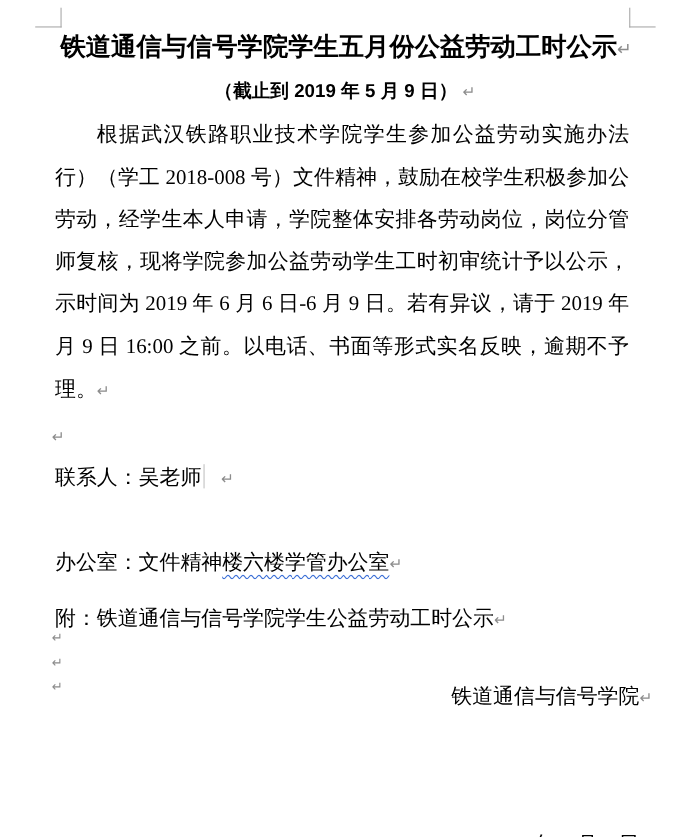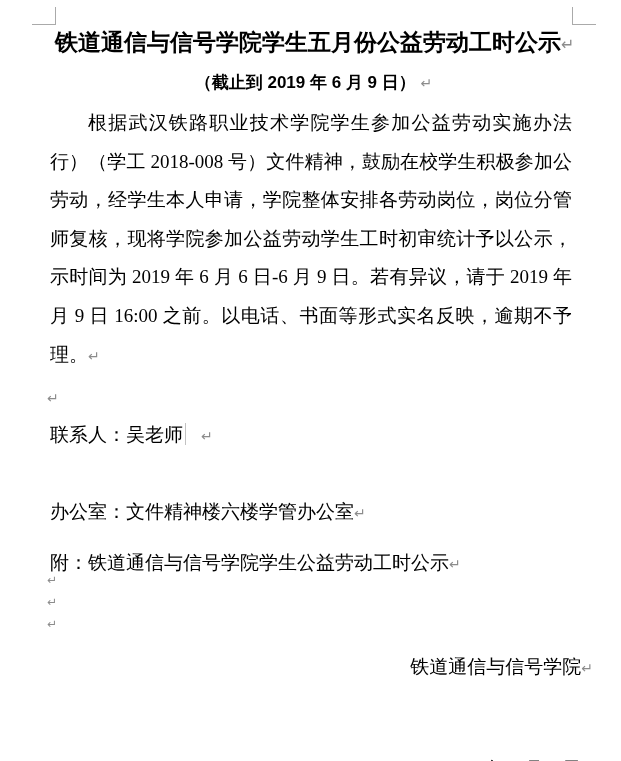--- a/index.html
+++ b/index.html
@@ -50,20 +50,21 @@
     position: absolute; left: 50px;
     font-size: 19px; line-height: 26px; white-space: nowrap;
   }
   .empty-line { left: 47px; }
   .caret {
     display: inline-block; width: 1px; height: 22px;
     background: #c2c2c2; vertical-align: -4px; margin-left: 2px;
   }
   .sp-gap { display: inline-block; width: 15px; }
   .wavy {
+    text-decoration: underline;
     text-decoration-style: wavy;
     text-decoration-color: #3b6fd6;
     text-decoration-thickness: 1px;
     text-underline-offset: 5px;
   }
   .small-pilcrows {
     position: absolute; left: 47px; top: 569px;
     font-size: 12px; line-height: 22px;
   }
   .small-pilcrows .pilcrow { font-size: 12px; display: block; }
@@ -75,21 +76,21 @@
 </head>
 <body>
 
 <div class="page">
 
   <div class="corner corner-tl"></div>
   <div class="corner corner-tr"></div>
 
   <div class="doc-title"><span>铁道通信与信号学院学生五月份公益劳动工时公示</span><span class="pilcrow title-pilcrow">↵</span></div>
 
-  <div class="doc-subtitle"><span>（截止到 2019 年 6 月 9 日）</span> <span class="pilcrow">↵</span></div>
+  <div class="doc-subtitle"><span>（截止到 2019 年 5 月 9 日）</span> <span class="pilcrow">↵</span></div>
 
   <div class="body-par">
     <div class="body-line first">根据武汉铁路职业技术学院学生参加公益劳动实施办法（试</div>
     <div class="body-line">行）（学工 2018-008 号）文件精神，鼓励在校学生积极参加公益</div>
     <div class="body-line">劳动，经学生本人申请，学院整体安排各劳动岗位，岗位分管老</div>
     <div class="body-line">师复核，现将学院参加公益劳动学生工时初审统计予以公示，公</div>
     <div class="body-line">示时间为 2019 年 6 月 6 日-6 月 9 日。若有异议，请于 2019 年 6</div>
     <div class="body-line">月 9 日 16:00 之前。以电话、书面等形式实名反映，逾期不予受</div>
     <div class="body-line last"><span>理。</span><span class="pilcrow">↵</span></div>
   </div>
@@ -102,18 +103,18 @@
   <div class="line" style="top: 499px;"><span>办公室：文件精神</span><span class="wavy">楼六楼学管办公室</span><span class="pilcrow">↵</span></div>
 
   <div class="line" style="top: 538px; margin-top: 12px;"><span>附：铁道通信与信号学院学生公益劳动工时公示</span><span class="pilcrow">↵</span></div>
 
   <div class="small-pilcrows">
     <span class="pilcrow">↵</span>
     <span class="pilcrow">↵</span>
     <span class="pilcrow">↵</span>
   </div>
 
-  <div class="sig-line" style="top: 654px;"><span>铁道通信与信号学院</span><span class="pilcrow">↵</span></div>
+  <div class="sig-line" style="top: 621px;"><span>铁道通信与信号学院</span><span class="pilcrow">↵</span></div>
 
 
   <div class="sig-line" style="top: 715px; margin-top: 41px;"><span>2019 年 6 月 6 日</span><span class="pilcrow">↵</span></div>
 
 </div>
 
 </body></html>

